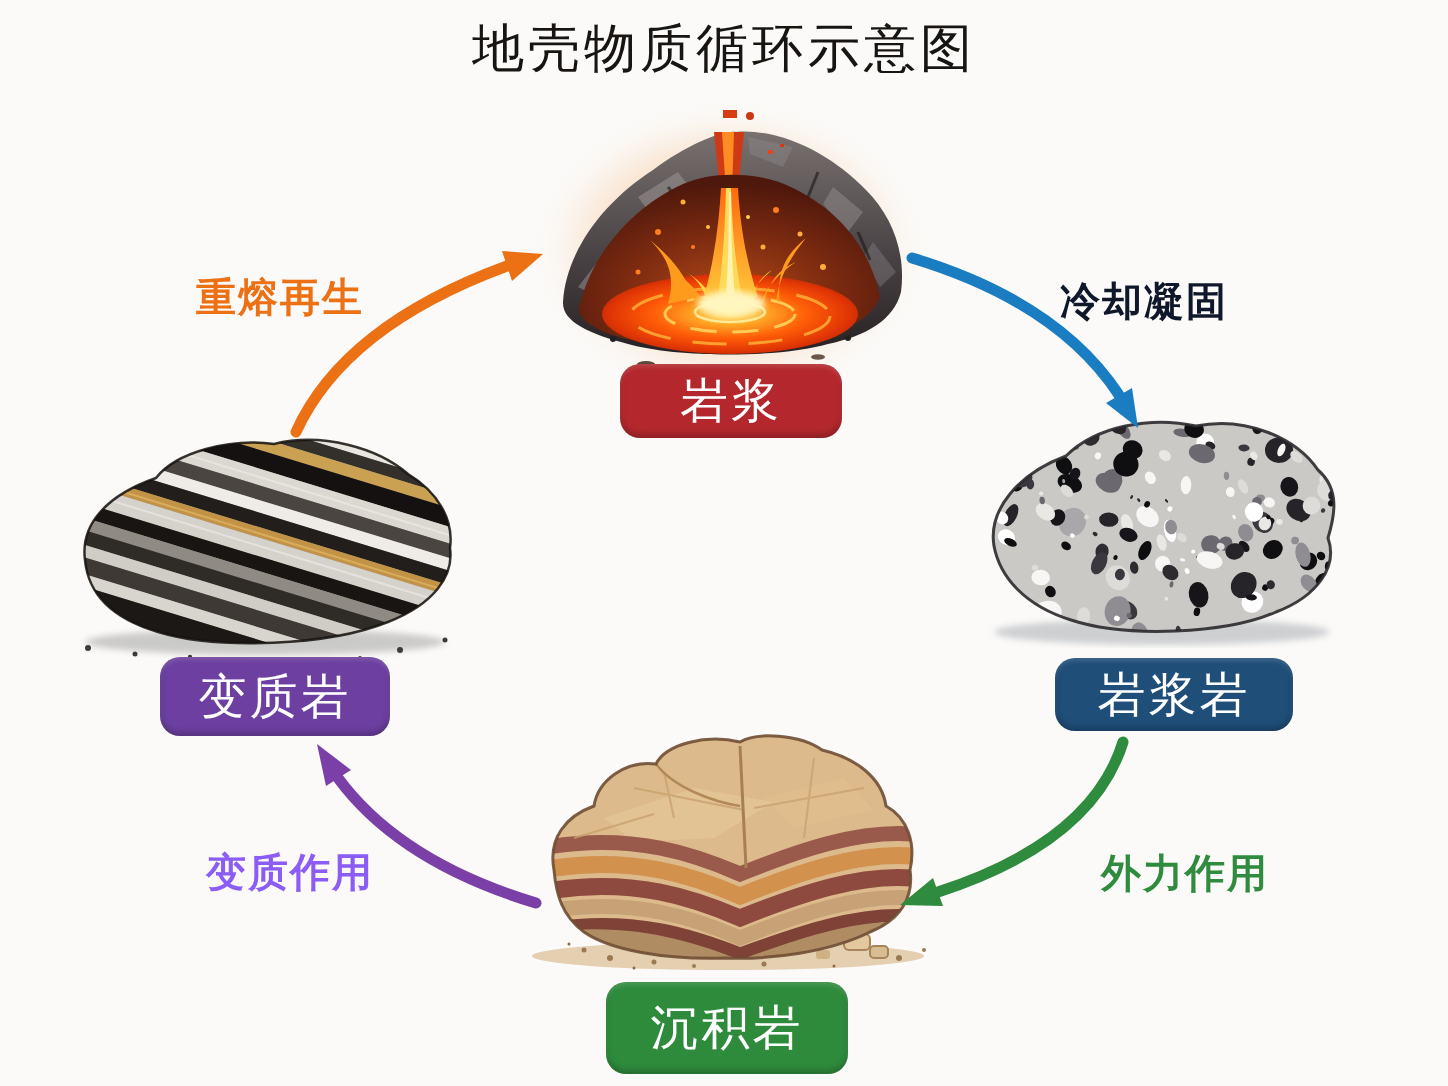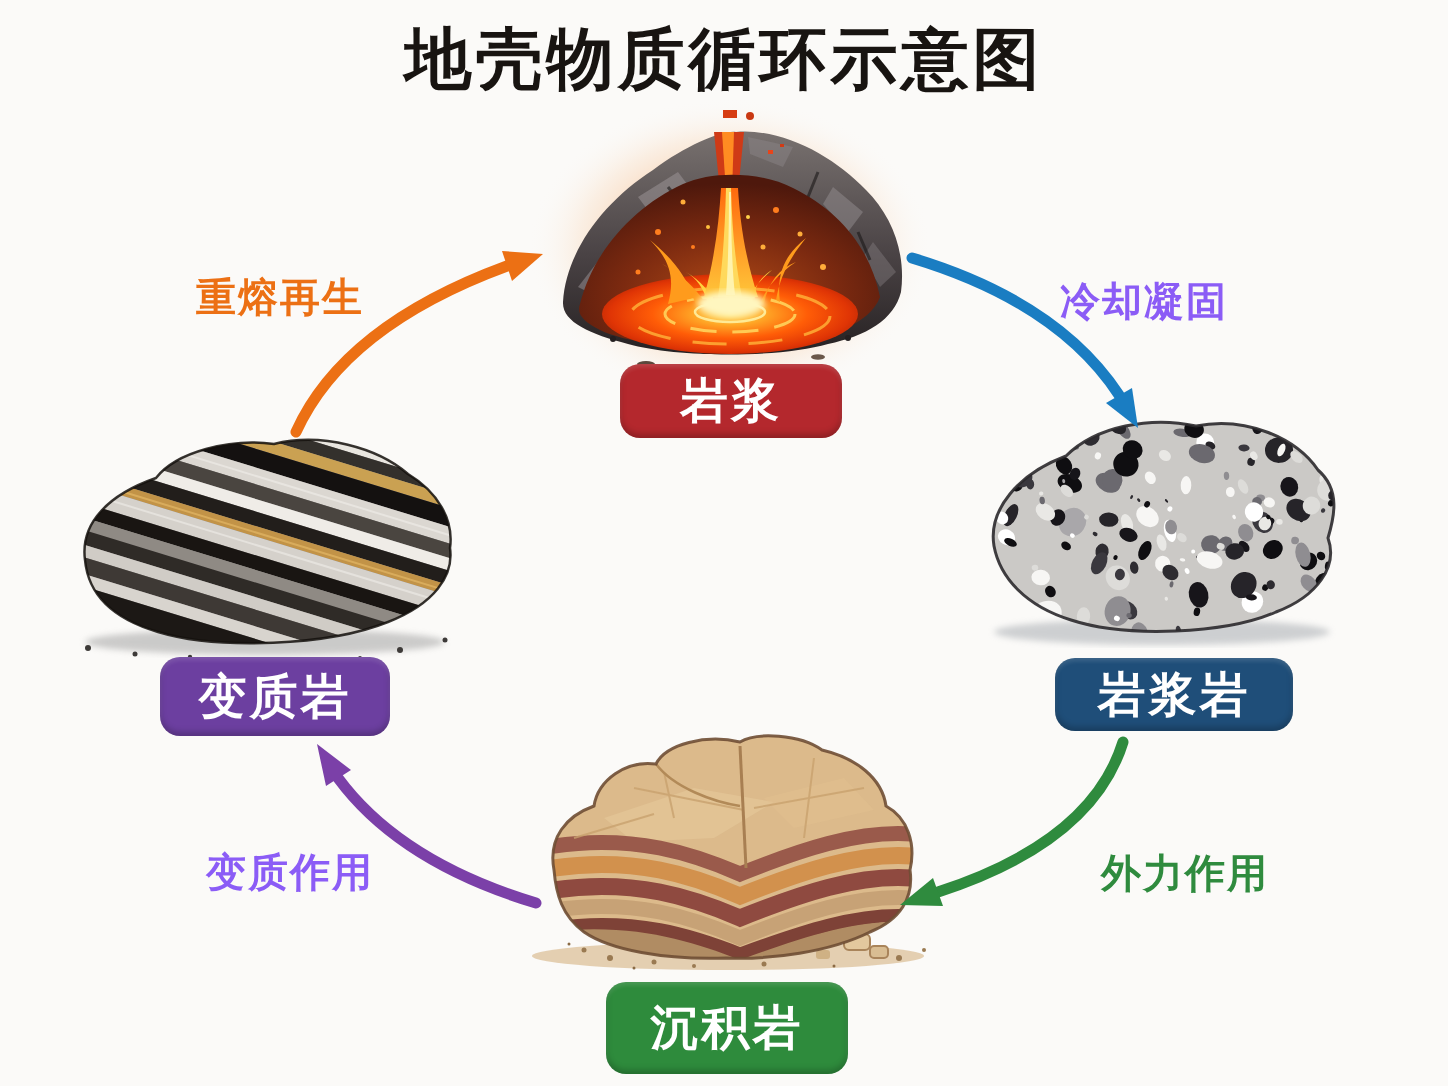--- a/index.html
+++ b/index.html
@@ -3,36 +3,36 @@
 <meta charset="utf-8">
 <style>
   html,body{margin:0;padding:0;background:#fbfaf8;}
   .canvas{
     position:relative;width:1448px;height:1086px;overflow:hidden;
     background:#fbfaf8;
     font-family:"Liberation Sans","DejaVu Sans",sans-serif;
   }
   .page-title{
     position:absolute;top:14px;left:0;width:100%;text-align:center;
-    font-size:67px;font-weight:700;letter-spacing:4px;color:#181411;
+    font-size:52px;font-weight:400;letter-spacing:4px;color:#181411;
   }
   .illus{position:absolute;}
   .arrows{position:absolute;left:0;top:0;pointer-events:none;}
   .node-badge{
     position:absolute;display:flex;align-items:center;justify-content:center;
-    border-radius:20px;color:#ffffff;font-weight:700;font-size:48px;letter-spacing:3px;
+    border-radius:20px;color:#ffffff;font-weight:400;font-size:48px;letter-spacing:3px;
     box-shadow:inset 0 -4px 6px rgba(0,0,0,.22), inset 0 3px 4px rgba(255,255,255,.14);
   }
   .badge-magma{left:620px;top:364px;width:222px;height:74px;background:#b4282d;}
   .badge-igneous{left:1055px;top:658px;width:238px;height:73px;background:#1f4e79;}
   .badge-metamorphic{left:160px;top:657px;width:230px;height:79px;background:#6c3fa0;}
   .badge-sedimentary{left:606px;top:982px;width:242px;height:92px;background:#2e8b3c;}
   .proc-label{position:absolute;font-size:40px;font-weight:800;letter-spacing:2px;white-space:nowrap;text-align:center;}
   .lab-remelting{left:196px;top:270px;color:#ec7014;}
-  .lab-cooling{left:1060px;top:274px;color:#8b5cf6;}
+  .lab-cooling{left:1060px;top:274px;color:#0f172a;}
   .lab-weathering{left:1053px;top:846px;color:#2f8b3e;margin-left:48px;}
   .lab-metamorphism{left:206px;top:845px;color:#8b5cf6;}
 </style>
 </head>
 <body>
 
 <div class="canvas">
 
   <div class="page-title">地壳物质循环示意图</div>
 

